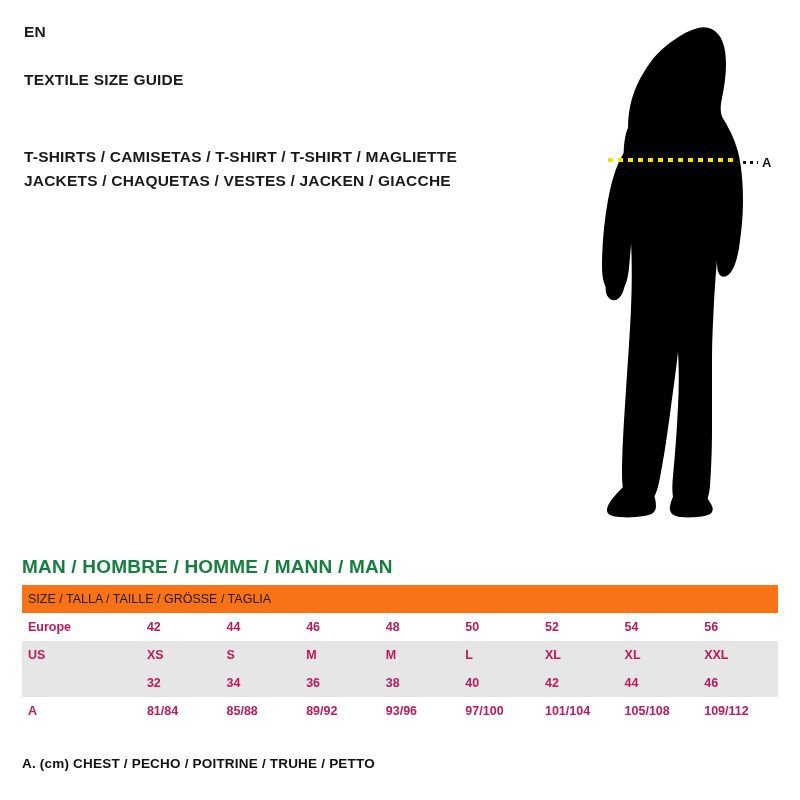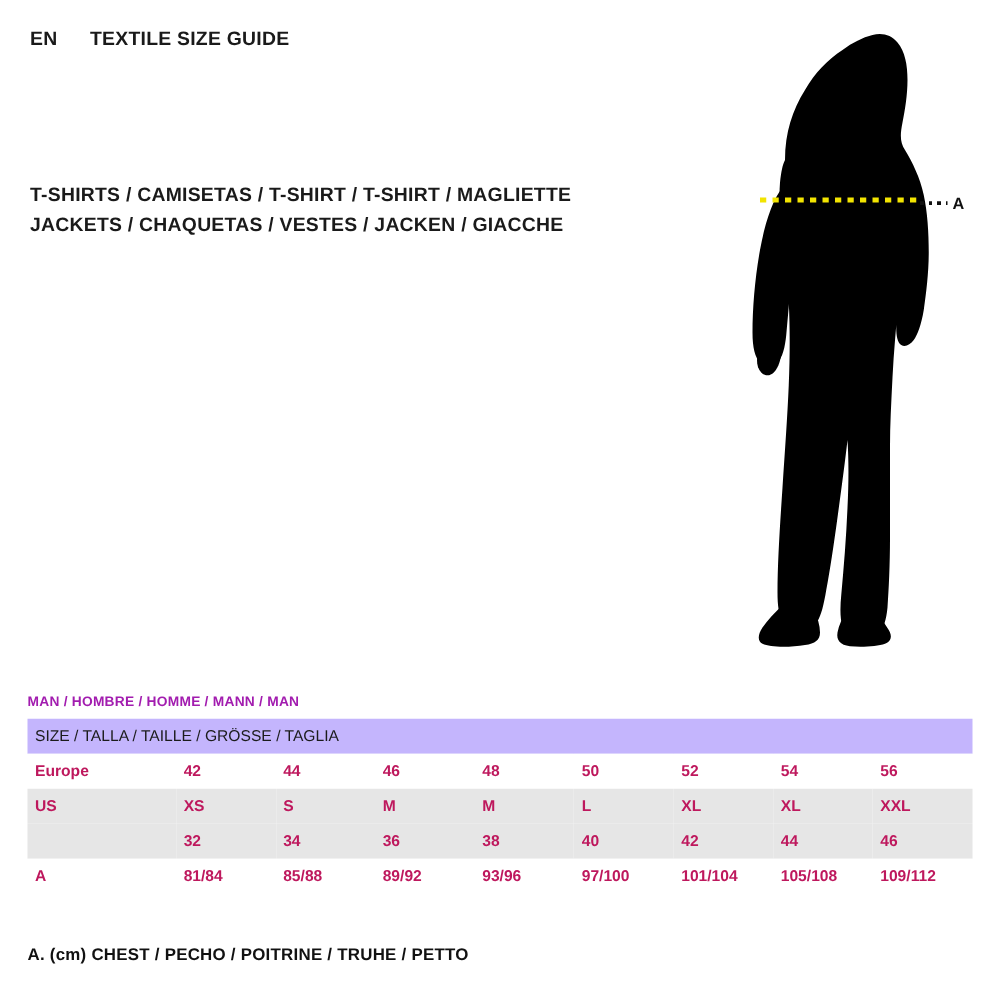--- a/index.html
+++ b/index.html
@@ -28,20 +28,21 @@
     top: 20px;
     width: 520px;
   }
   .lang-row {
     display: flex;
     align-items: baseline;
     font-size: 15.5px;
     line-height: 23px;
     font-weight: bold;
     letter-spacing: 0.2px;
+    flex-direction: column;
   }
   .lang-code {
     width: 48px;
     flex: 0 0 48px;
   }
   .lang-text {
     flex: 1 1 auto;
   }
 
   
@@ -88,42 +89,42 @@
   }
 
   
   .table-section {
     position: absolute;
     left: 22px;
     top: 556px;
     width: 756px;
   }
   .table-title {
-    font-size: 11px;
+    font-size: 19px;
     font-weight: bold;
     letter-spacing: 0.2px;
     margin-bottom: 7px;
-    color: #a21caf;
+    color: #15803d;
   }
   table.size-table {
     border-collapse: collapse;
     width: 756px;
     table-layout: fixed;
   }
   table.size-table td, table.size-table th {
     font-size: 12.5px;
     text-align: left;
     padding: 4px 0 4px 6px;
     font-weight: bold;
     color: #be185d;
     height: 20px;
     vertical-align: middle;
   }
   tr.header-row td {
-    background: #c4b5fd;
+    background: #f97316;
     color: #1b1b1b;
     font-weight: normal;
   }
   tr.row-alt td {
     background: #e6e6e6;
   }
   tr.row-plain td {
     background: #ffffff;
   }
   .col-label { width: 118px; }

